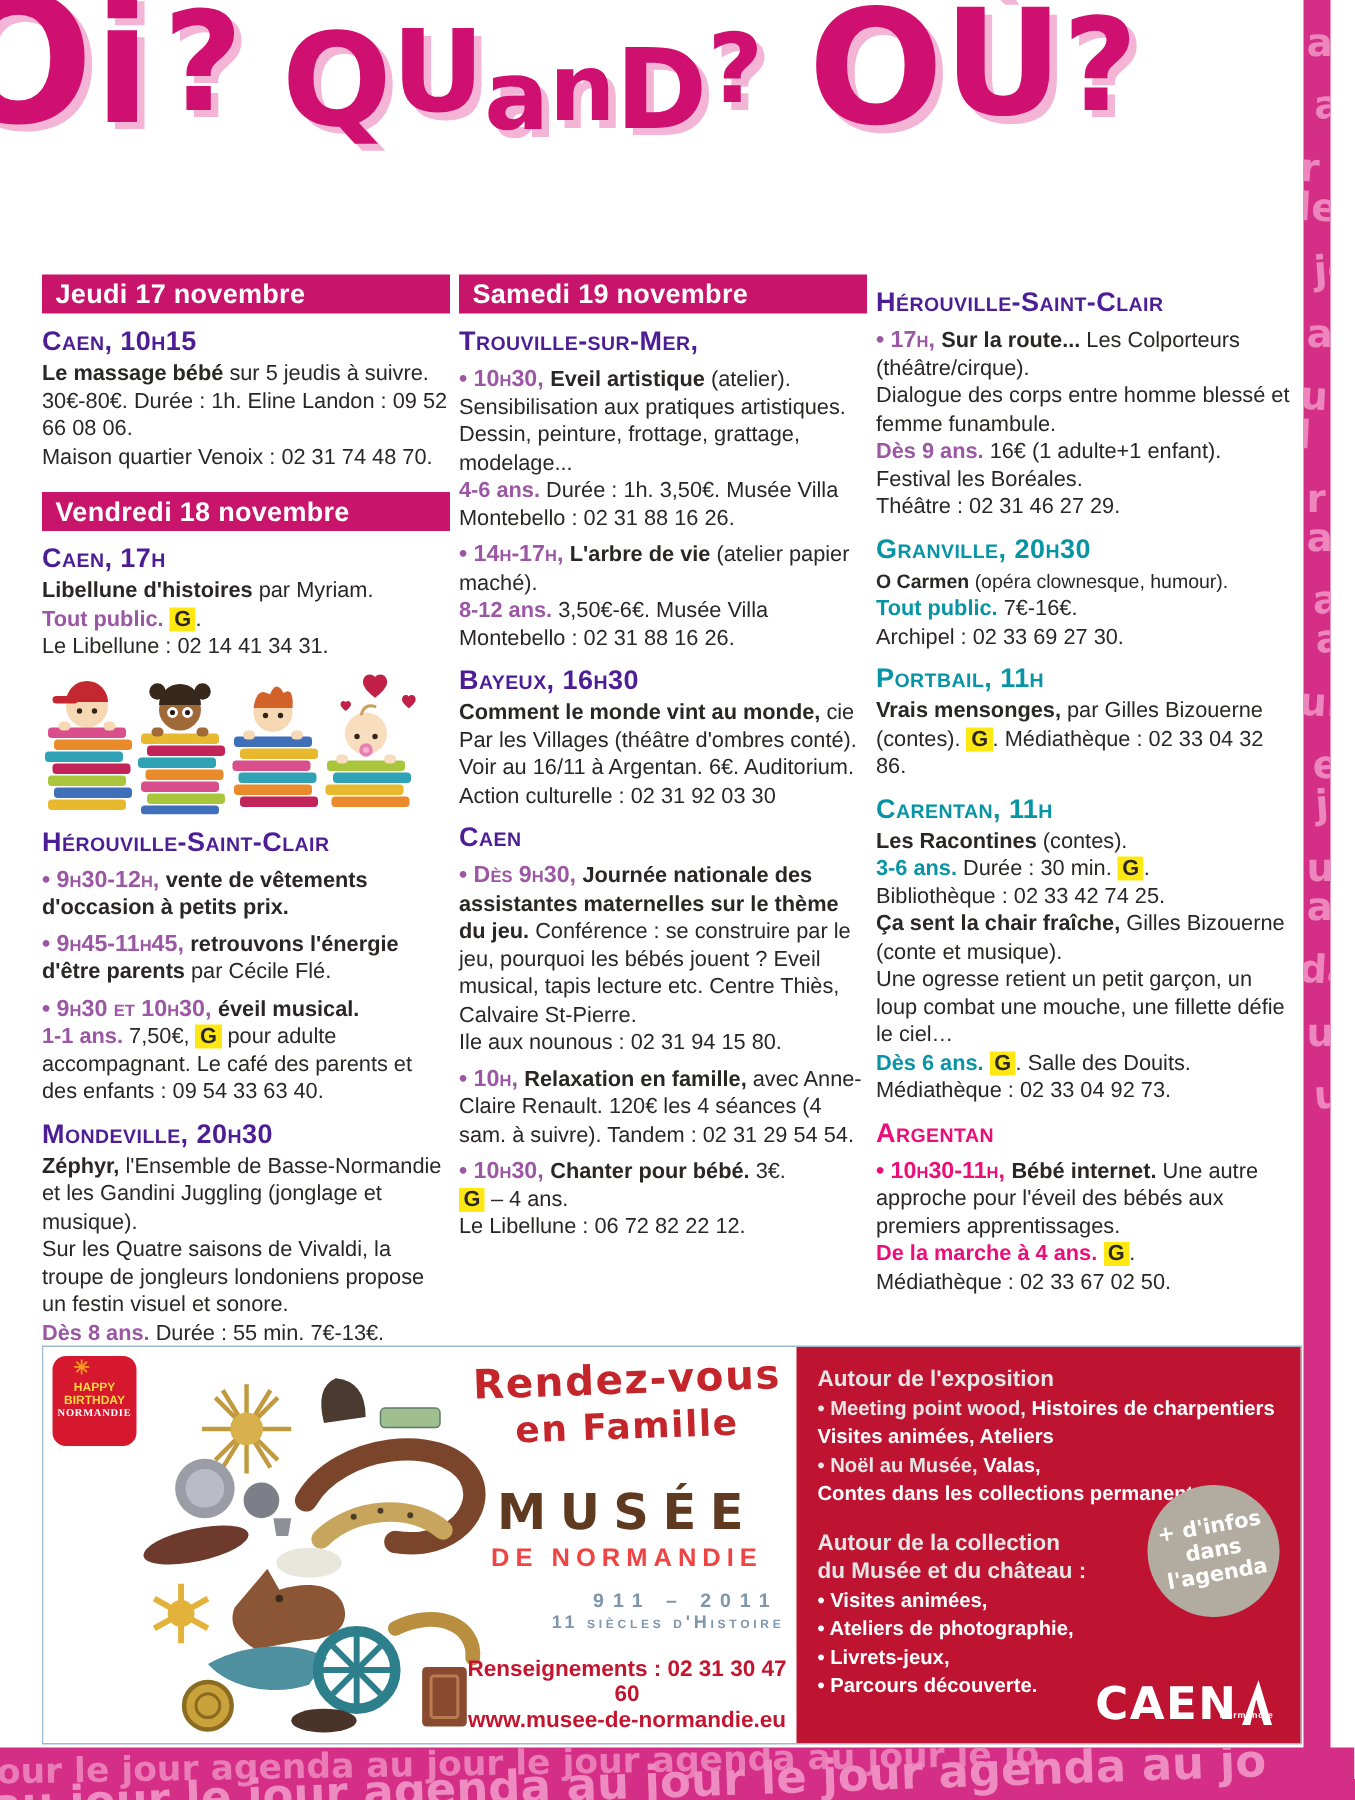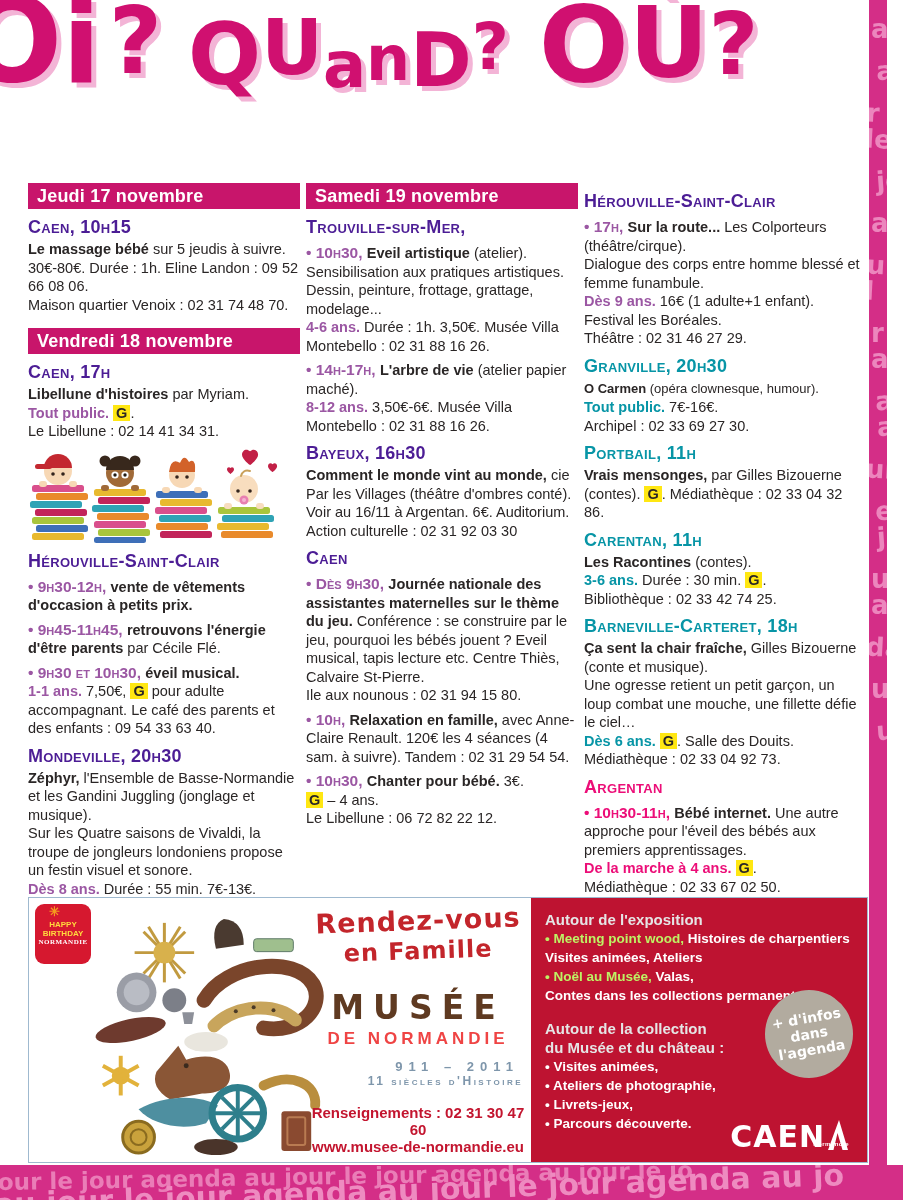--- a/index.html
+++ b/index.html
@@ -70,21 +70,21 @@
   .musee{color:#5f3a21;font-weight:bold;font-size:33px;letter-spacing:9px;margin-top:22px;
          font-family:"DejaVu Sans",sans-serif;}
   .musee2{color:#ef4444;font-weight:bold;font-size:17px;letter-spacing:4px;margin-top:2px;}
   .years{color:#7e96ab;font-weight:bold;font-size:13px;letter-spacing:6px;margin-top:10px;text-align:right;padding-right:6px;}
   .siecles{color:#7e96ab;font-weight:bold;font-size:12px;letter-spacing:2.5px;font-variant:small-caps;text-align:right;padding-right:2px;}
   .mu-phone{color:#c3152f;font-weight:bold;font-size:15px;margin-top:16px;}
   .mu-site{color:#c3152f;font-weight:bold;font-size:15px;}
   .banner-right{flex:1;background:#be1331;color:#fff;padding:12px 14px;position:relative;
                 font-size:13.5px;line-height:19px;font-weight:bold;box-sizing:border-box;}
   .gt{color:#e5e5e5;font-weight:bold;font-size:15px;line-height:19px;}
-  .gb{color:#bef264;font-weight:bold;}
+  .gb{color:#e5e5e5;font-weight:bold;}
   .w{color:#fff;}
   .coll{margin-top:14px;}
   .infos-circle{position:absolute;right:14px;top:92px;width:88px;height:88px;border-radius:50%;
                 background:#b2ab9f;color:#fff;display:flex;flex-direction:column;justify-content:center;
                 text-align:center;font-size:14px;line-height:16px;transform:rotate(-10deg);
                 font-family:"DejaVu Sans",sans-serif;}
   .caen-logo{position:absolute;right:16px;bottom:10px;display:flex;align-items:flex-end;}
   .caen-word{color:#fff;font-weight:bold;font-size:30px;letter-spacing:1px;line-height:30px;
              font-family:"DejaVu Sans",sans-serif;}
   .caen-sub{position:absolute;right:2px;bottom:-2px;color:#fff;font-size:6px;letter-spacing:.5px;}
@@ -239,21 +239,20 @@
     <div class="city te">Granville, 20h30</div>
     <p class="para"><span class="b sm">O Carmen </span><span class="n sm">(opéra clownesque, humour).</span></p>
     <p class="para"><span class="tc">Tout public. </span><span class="n">7€-16€.</span></p>
     <p class="para"><span class="n">Archipel : 02 33 69 27 30.</span></p>
     <div class="city te">Portbail, 11h</div>
     <p class="para"><span class="b">Vrais mensonges, </span><span class="n">par Gilles Bizouerne (contes). </span><span class="free">G</span><span class="n">. Médiathèque : 02 33 04 32 86.</span></p>
     <div class="city te">Carentan, 11h</div>
     <p class="para"><span class="b">Les Racontines </span><span class="n">(contes).</span></p>
     <p class="para"><span class="tc">3-6 ans. </span><span class="n">Durée : 30 min. </span><span class="free">G</span><span class="n">.</span></p>
     <p class="para"><span class="n">Bibliothèque : 02 33 42 74 25.</span></p>
-    <div class="city te">Barneville-Carteret, 18h</div>
     <p class="para"><span class="b">Ça sent la chair fraîche, </span><span class="n">Gilles Bizouerne (conte et musique).</span></p>
     <p class="para"><span class="n">Une ogresse retient un petit garçon, un loup combat une mouche, une fillette défie le ciel…</span></p>
     <p class="para"><span class="tc">Dès 6 ans. </span><span class="free">G</span><span class="n">. Salle des Douits.</span></p>
     <p class="para"><span class="n">Médiathèque : 02 33 04 92 73.</span></p>
     <div class="city ma">Argentan</div>
     <p class="para bt"><span class="msc">• 10h30-11h, </span><span class="b">Bébé internet. </span><span class="n">Une autre approche pour l'éveil des bébés aux premiers apprentissages.</span></p>
     <p class="para"><span class="mc">De la marche à 4 ans. </span><span class="free">G</span><span class="n">.</span></p>
     <p class="para"><span class="n">Médiathèque : 02 33 67 02 50.</span></p>
   </div>
 

